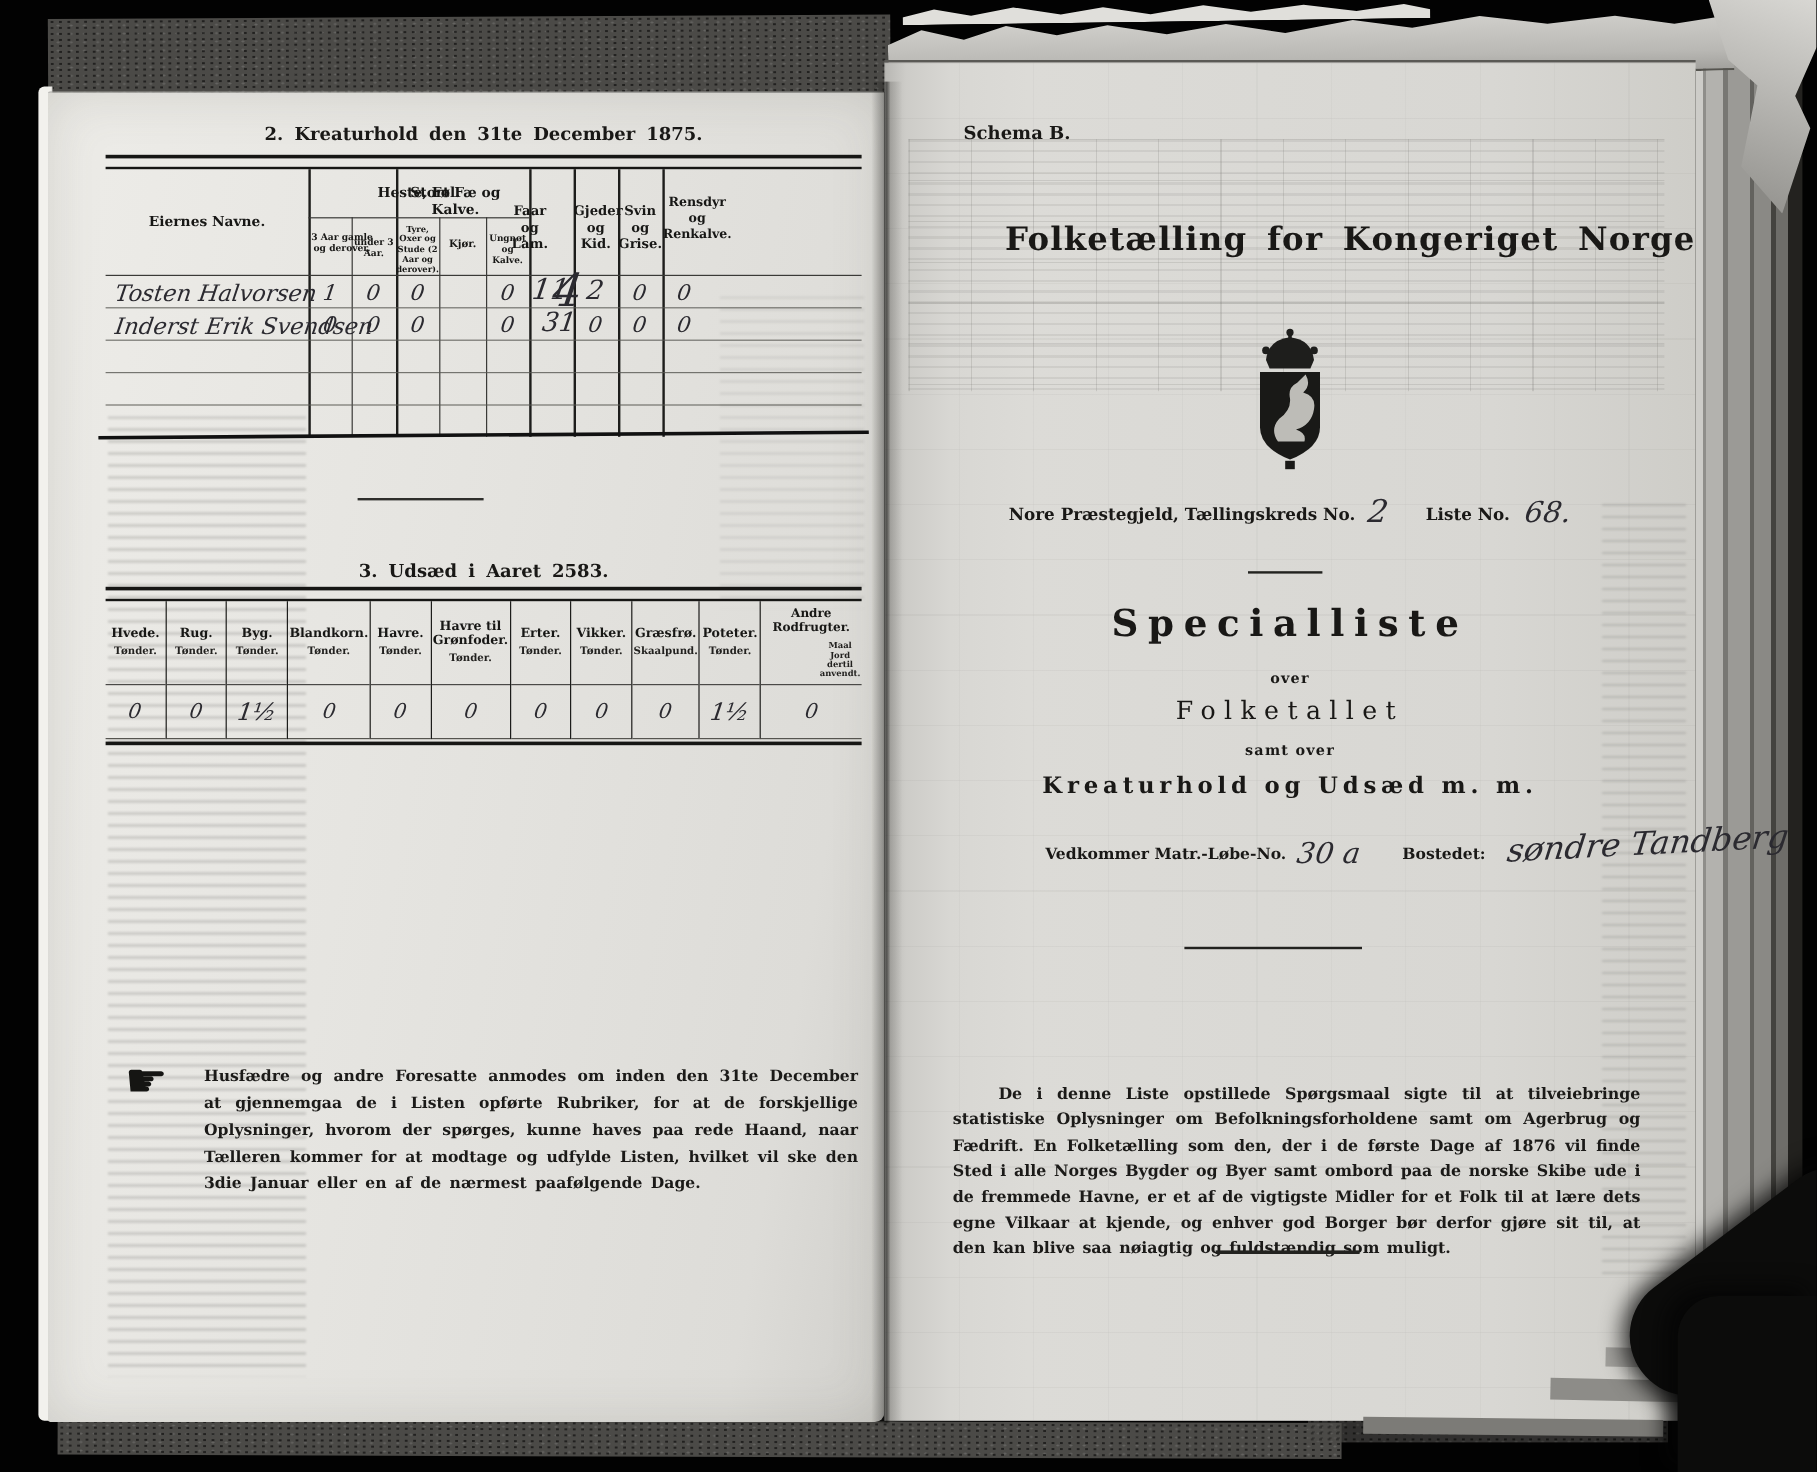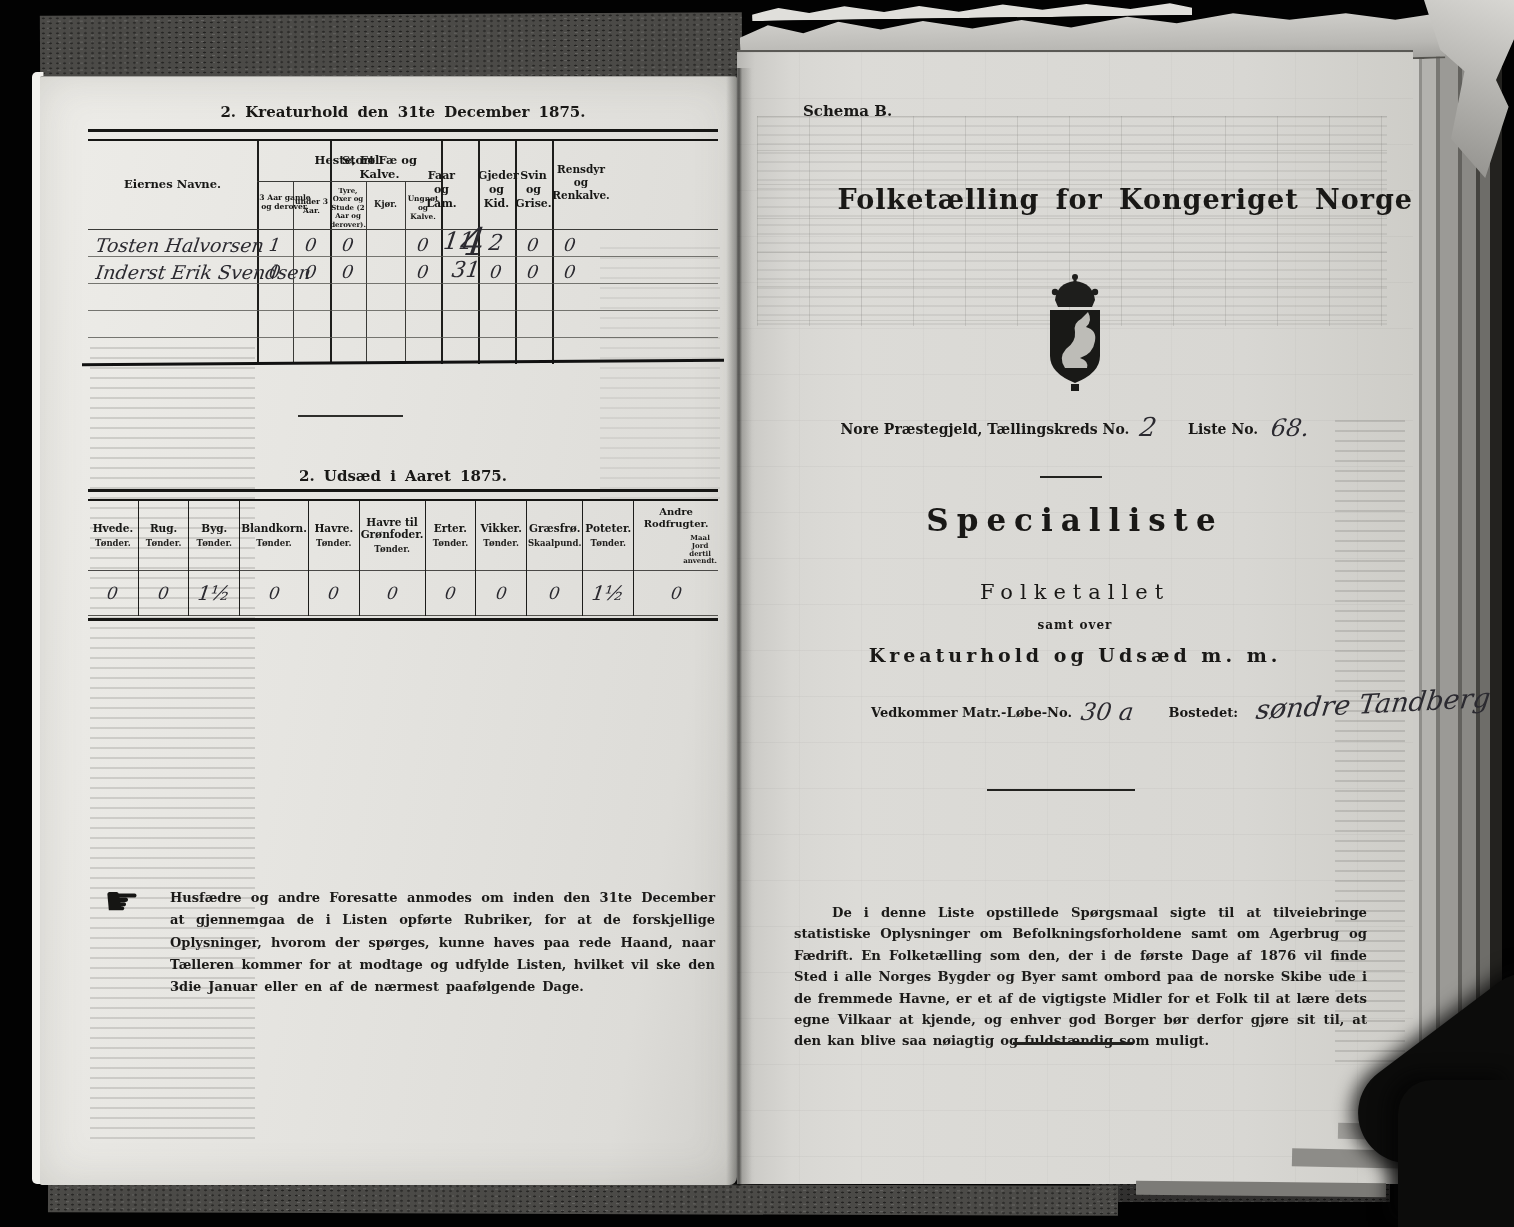--- a/index.html
+++ b/index.html
@@ -191,21 +191,21 @@
         <span class="v p5">0</span>
         <span class="v p6" style="font-size:22px;">3</span>
         <span class="v p7">0</span>
         <span class="v p8">0</span>
         <span class="v p9">0</span>
       </div>
     </div>
 
     <div class="abs" style="left:258px;top:338px;width:105px;height:2px;background:#2e2e2b;"></div>
 
-    <div class="abs print b ctr" style="left:48px;top:390px;width:630px;font-size:15px;word-spacing:4px;">2. Udsæd i Aaret 1875.</div>
+    <div class="abs print b ctr" style="left:48px;top:390px;width:630px;font-size:15px;word-spacing:4px;">3. Udsæd i Aaret 2583.</div>
     <div class="abs rule" style="left:48px;top:412px;width:630px;height:3px;"></div>
 
     <div class="abs t3">
       <div class="t3col">
         <div class="t3head">
             <span class="t3lbl">Hvede.</span>
             <span class="t3unit">Tønder.</span>
           </div>
         <div class="t3val">
             <span>0</span>
@@ -332,20 +332,21 @@
 
     <div class="abs ctr" style="left:0;top:358px;width:100%;">
       <span class="rp-district print">Nore Præstegjeld, Tællingskreds No.</span>
       <span class="hand" style="font-size:26px;position:relative;top:2px;margin:0 26px 0 6px;">2</span>
       <span class="rp-district print">Liste No.</span>
       <span class="hand" style="font-size:24px;position:relative;top:2px;margin-left:8px;">68.</span>
     </div>
     <div class="abs rule-sm" style="left:303px;top:424px;width:62px;"></div>
 
     <div class="abs sp-head ctr print" style="left:0;top:450px;width:100%;">Specialliste</div>
+    <div class="abs sp-over ctr print" style="left:0;top:506px;width:100%;">over</div>
     <div class="abs sp-folk ctr print" style="left:0;top:528px;width:100%;">Folketallet</div>
     <div class="abs sp-over ctr print" style="left:0;top:566px;width:100%;">samt over</div>
     <div class="abs sp-kre ctr print" style="left:0;top:592px;width:100%;text-align:center;">Kreaturhold og Udsæd m. m.</div>
 
     <div class="abs" style="left:134px;top:640px;white-space:nowrap;">
       <span class="prop-lbl print">Vedkommer Matr.-Løbe-No.</span>
       <span class="hand" style="font-size:24px;position:relative;top:3px;margin:0 30px 0 4px;">30 a</span>
       <span class="prop-lbl print">Bostedet:</span>
       <span class="hand" style="font-size:27px;position:relative;top:-4px;margin-left:14px;transform:skewX(-10deg) rotate(-3deg);">søndre Tandberg</span>
     </div>

